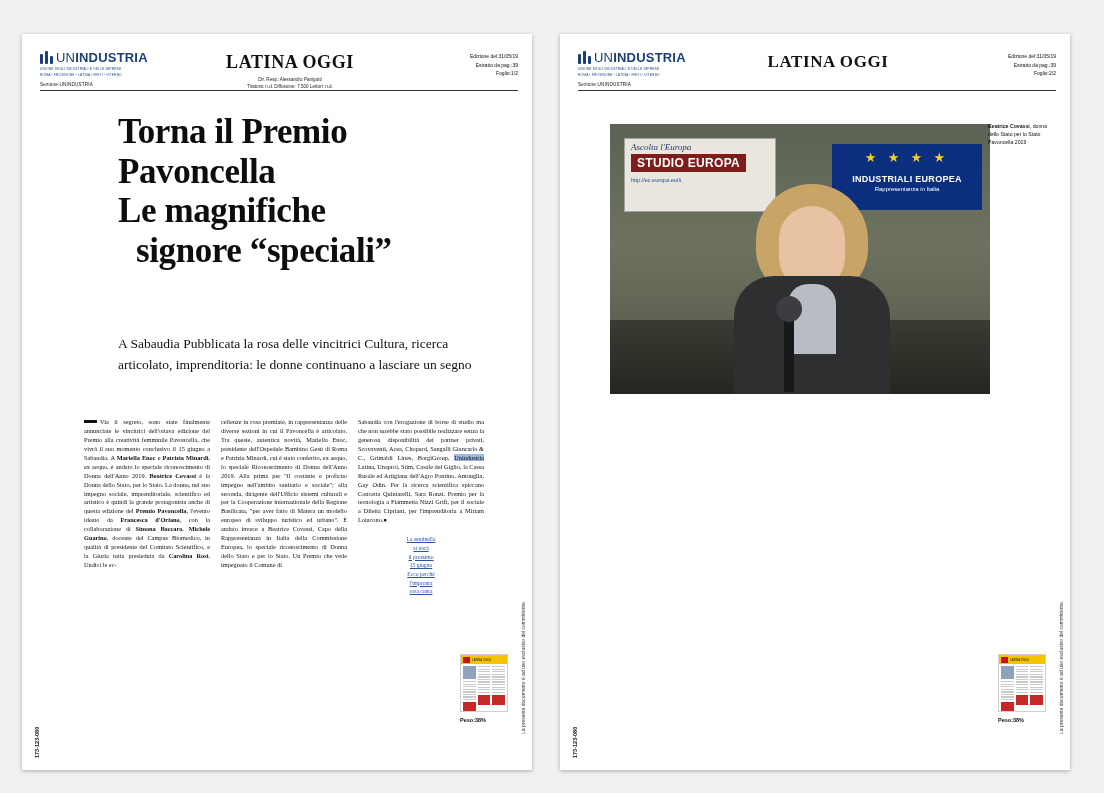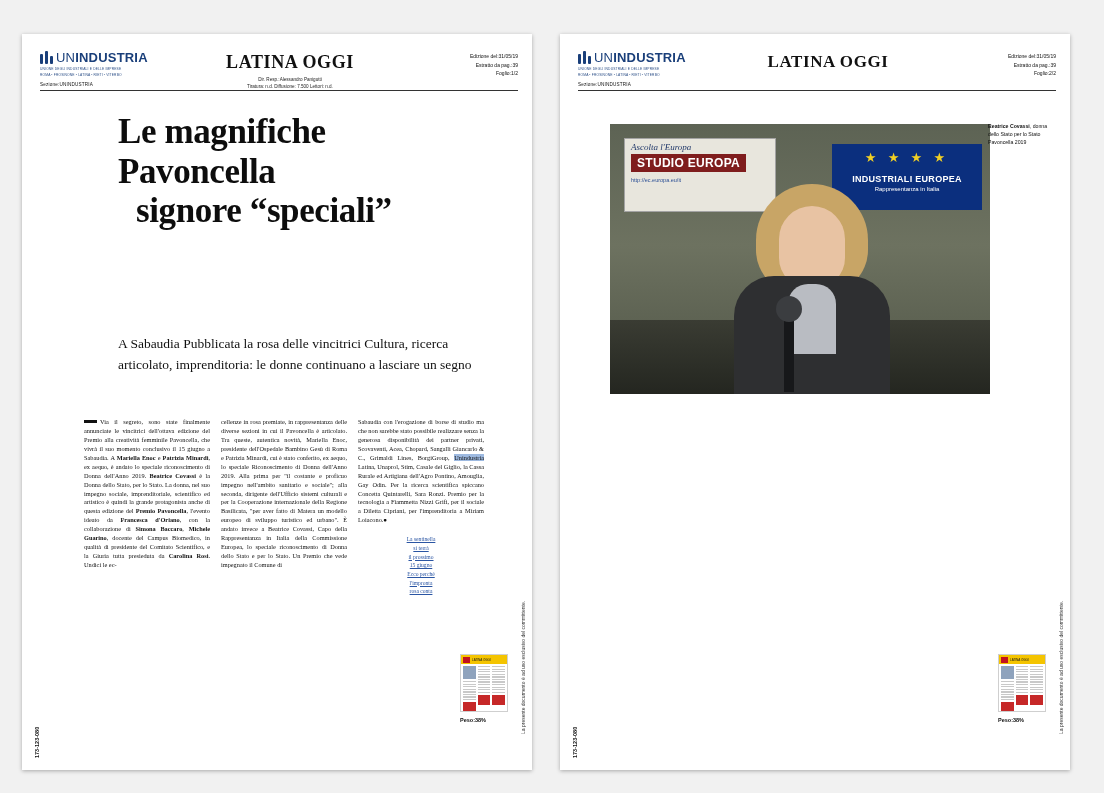--- a/index.html
+++ b/index.html
@@ -442,22 +442,23 @@
         </div>
 
         <div class="edition">
           <div>Edizione del:31/05/19</div>
           <div>Estratto da pag.:39</div>
           <div>Foglio:1/2</div>
         </div>
       </div>
 
       <div class="headline">
+        <div>Torna il Premio</div>
+        <div>Pavoncella</div>
         <div>Le magnifiche</div>
-        <div>Pavoncella</div>
         <div class="l2">signore “speciali”</div>
       </div>
 
       <div class="standfirst">
         <b>A Sabaudia</b><span> Pubblicata la rosa delle vincitrici Cultura, ricerca articolato, imprenditoria: le donne continuano a lasciare un segno</span>
       </div>
 
       <div class="cols">
         <div class="col">
           <span class="dingbat"></span><span>Via il segreto, sono state finalmente annunciate le vincitrici dell'ottava edizione del Premio alla creatività femminile Pavoncella, che vivrà il suo momento conclusivo il 15 giugno a Sabaudia. A <b>Mariella Enoc</b> e <b>Patrizia Minardi</b>, ex aequo, è andato lo speciale riconoscimento di Donna dell'Anno 2019. <b>Beatrice Covassi</b> è la Donna dello Stato, per lo Stato. La donna, nel suo impegno sociale, imprenditoriale, scientifico ed artistico è quindi la grande protagonista anche di questa edizione del <b>Premio Pavoncella</b>, l'evento ideato da <b>Francesca d'Oriano</b>, con la collaborazione di <b>Simona Baccaro</b>, <b>Michele Guarino</b>, docente del Campus Biomedico, in qualità di presidente del Comitato Scientifico, e la Giuria tutta presieduta da <b>Carolina Rosi</b>. Undici le ec-</span>

